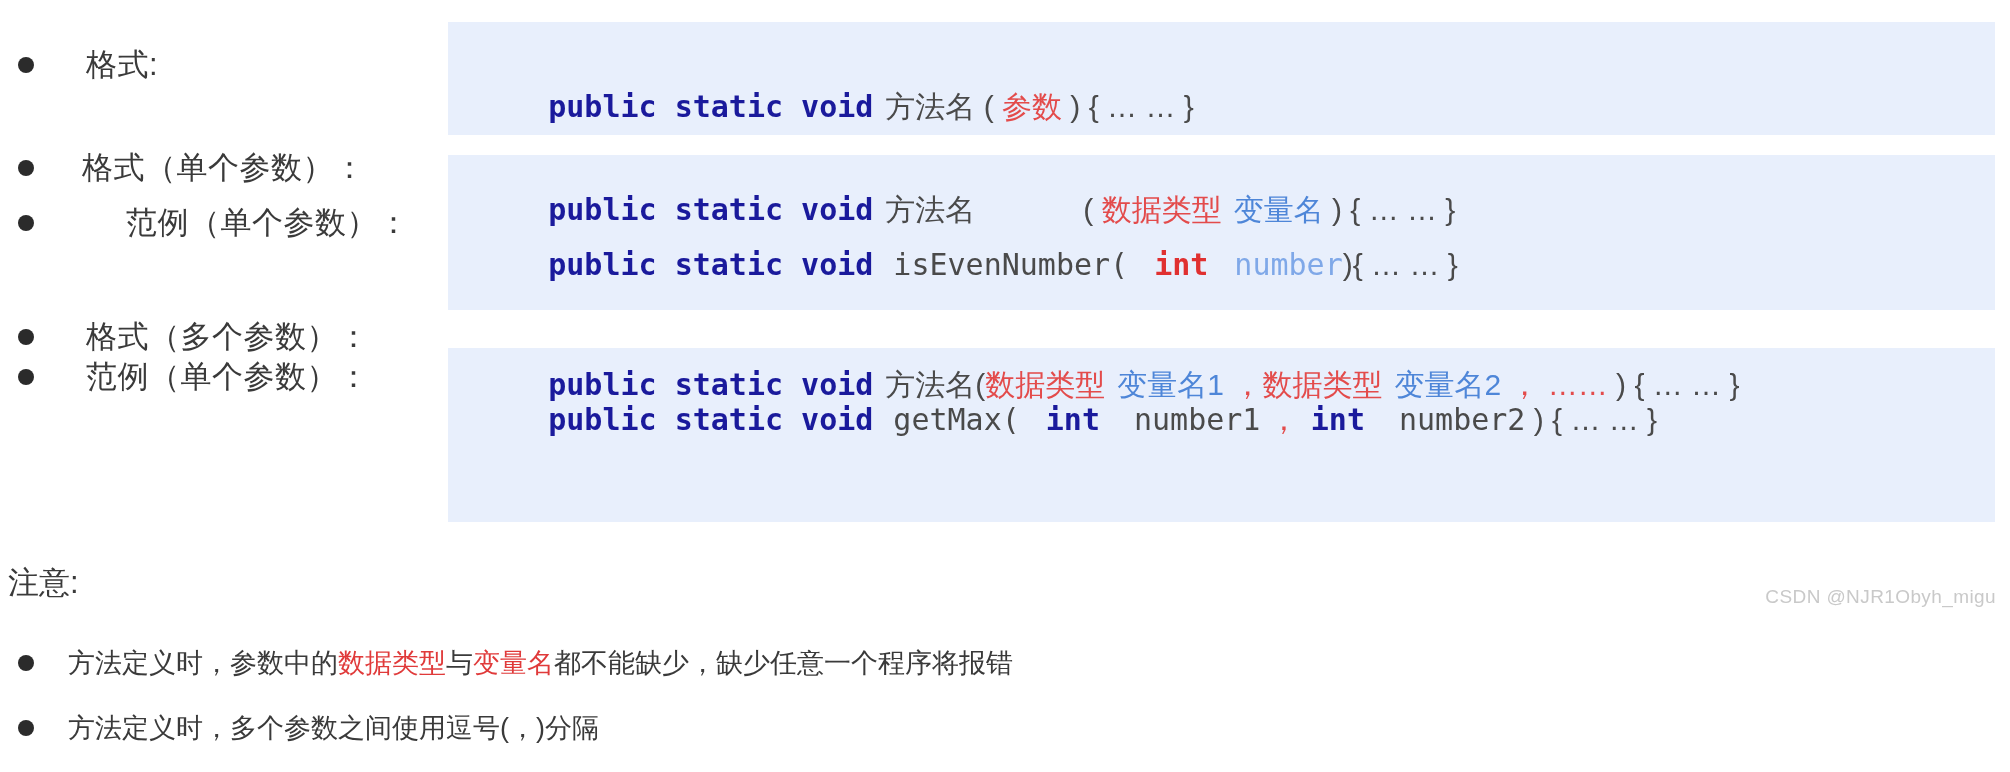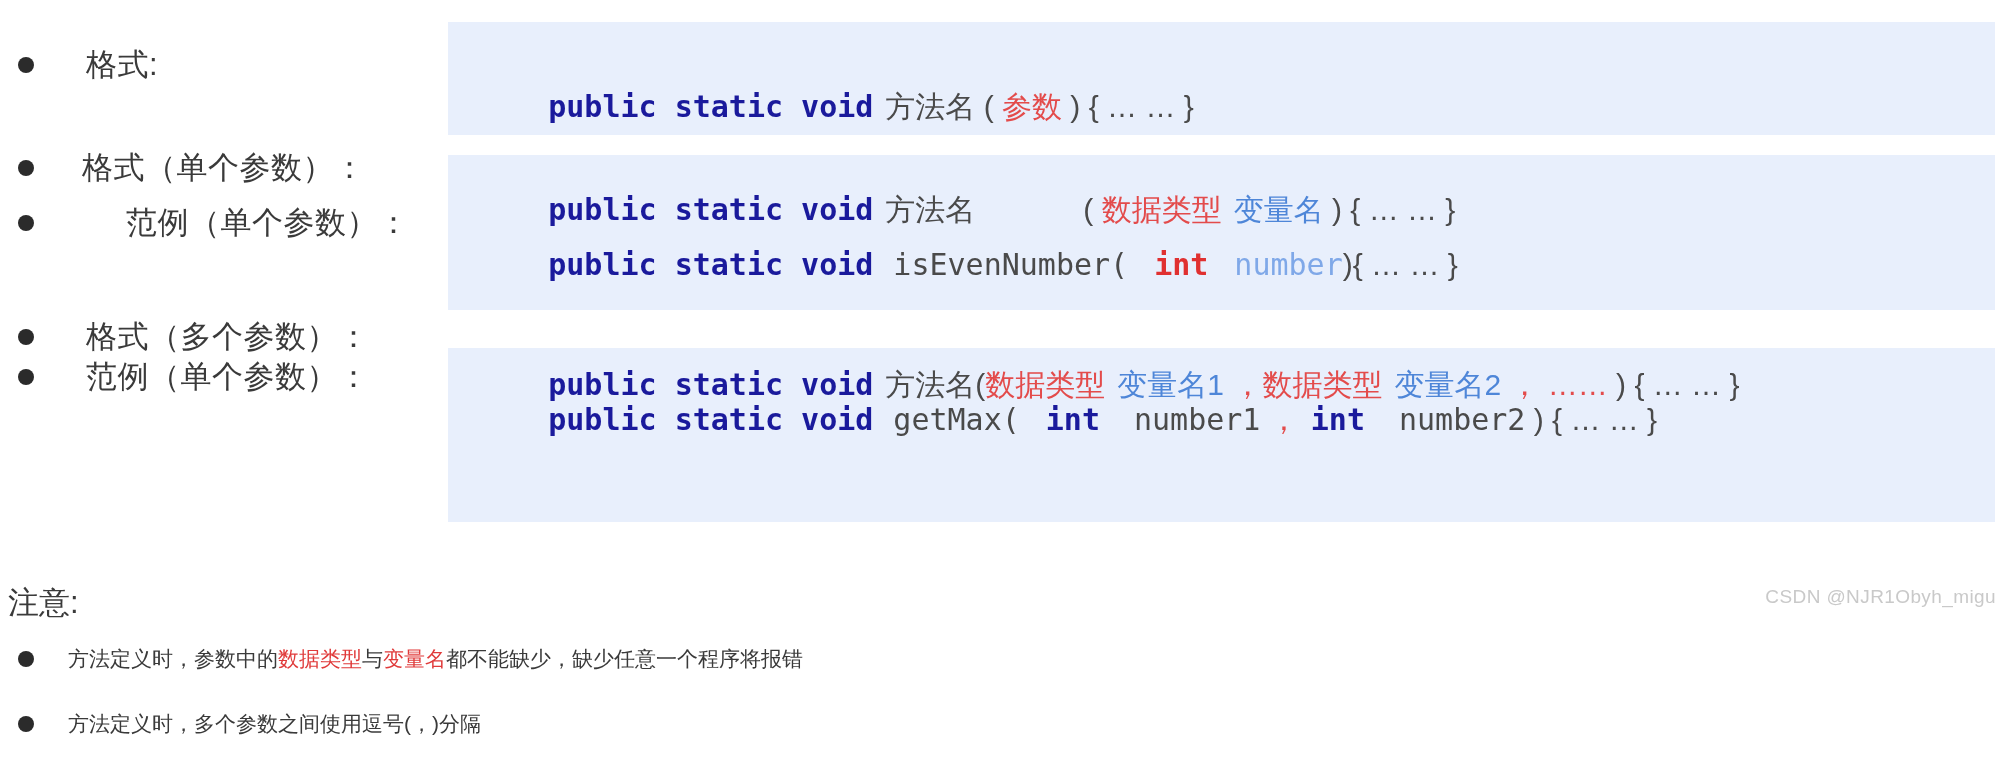--- a/index.html
+++ b/index.html
@@ -103,32 +103,32 @@
     font-size: 30px;
   }
   .gap-s { display: inline-block; width: 12px; }
   .gap-m { display: inline-block; width: 26px; }
   .gap-l { display: inline-block; width: 108px; }
 
   
   .note-title {
     position: absolute;
     left: 8px;
-    top: 582px;
+    top: 562px;
     font-size: 31px;
     color: #3a3a3a;
   }
   .note-row {
     position: absolute;
     display: flex;
     align-items: center;
     left: 18px;
   }
   .note-text {
-    font-size: 21px;
+    font-size: 27px;
     color: #3a3a3a;
     white-space: nowrap;
     margin-left: 34px;
   }
   .hl-red {
     color: #e03a3a;
   }
 
   
   .watermark {

